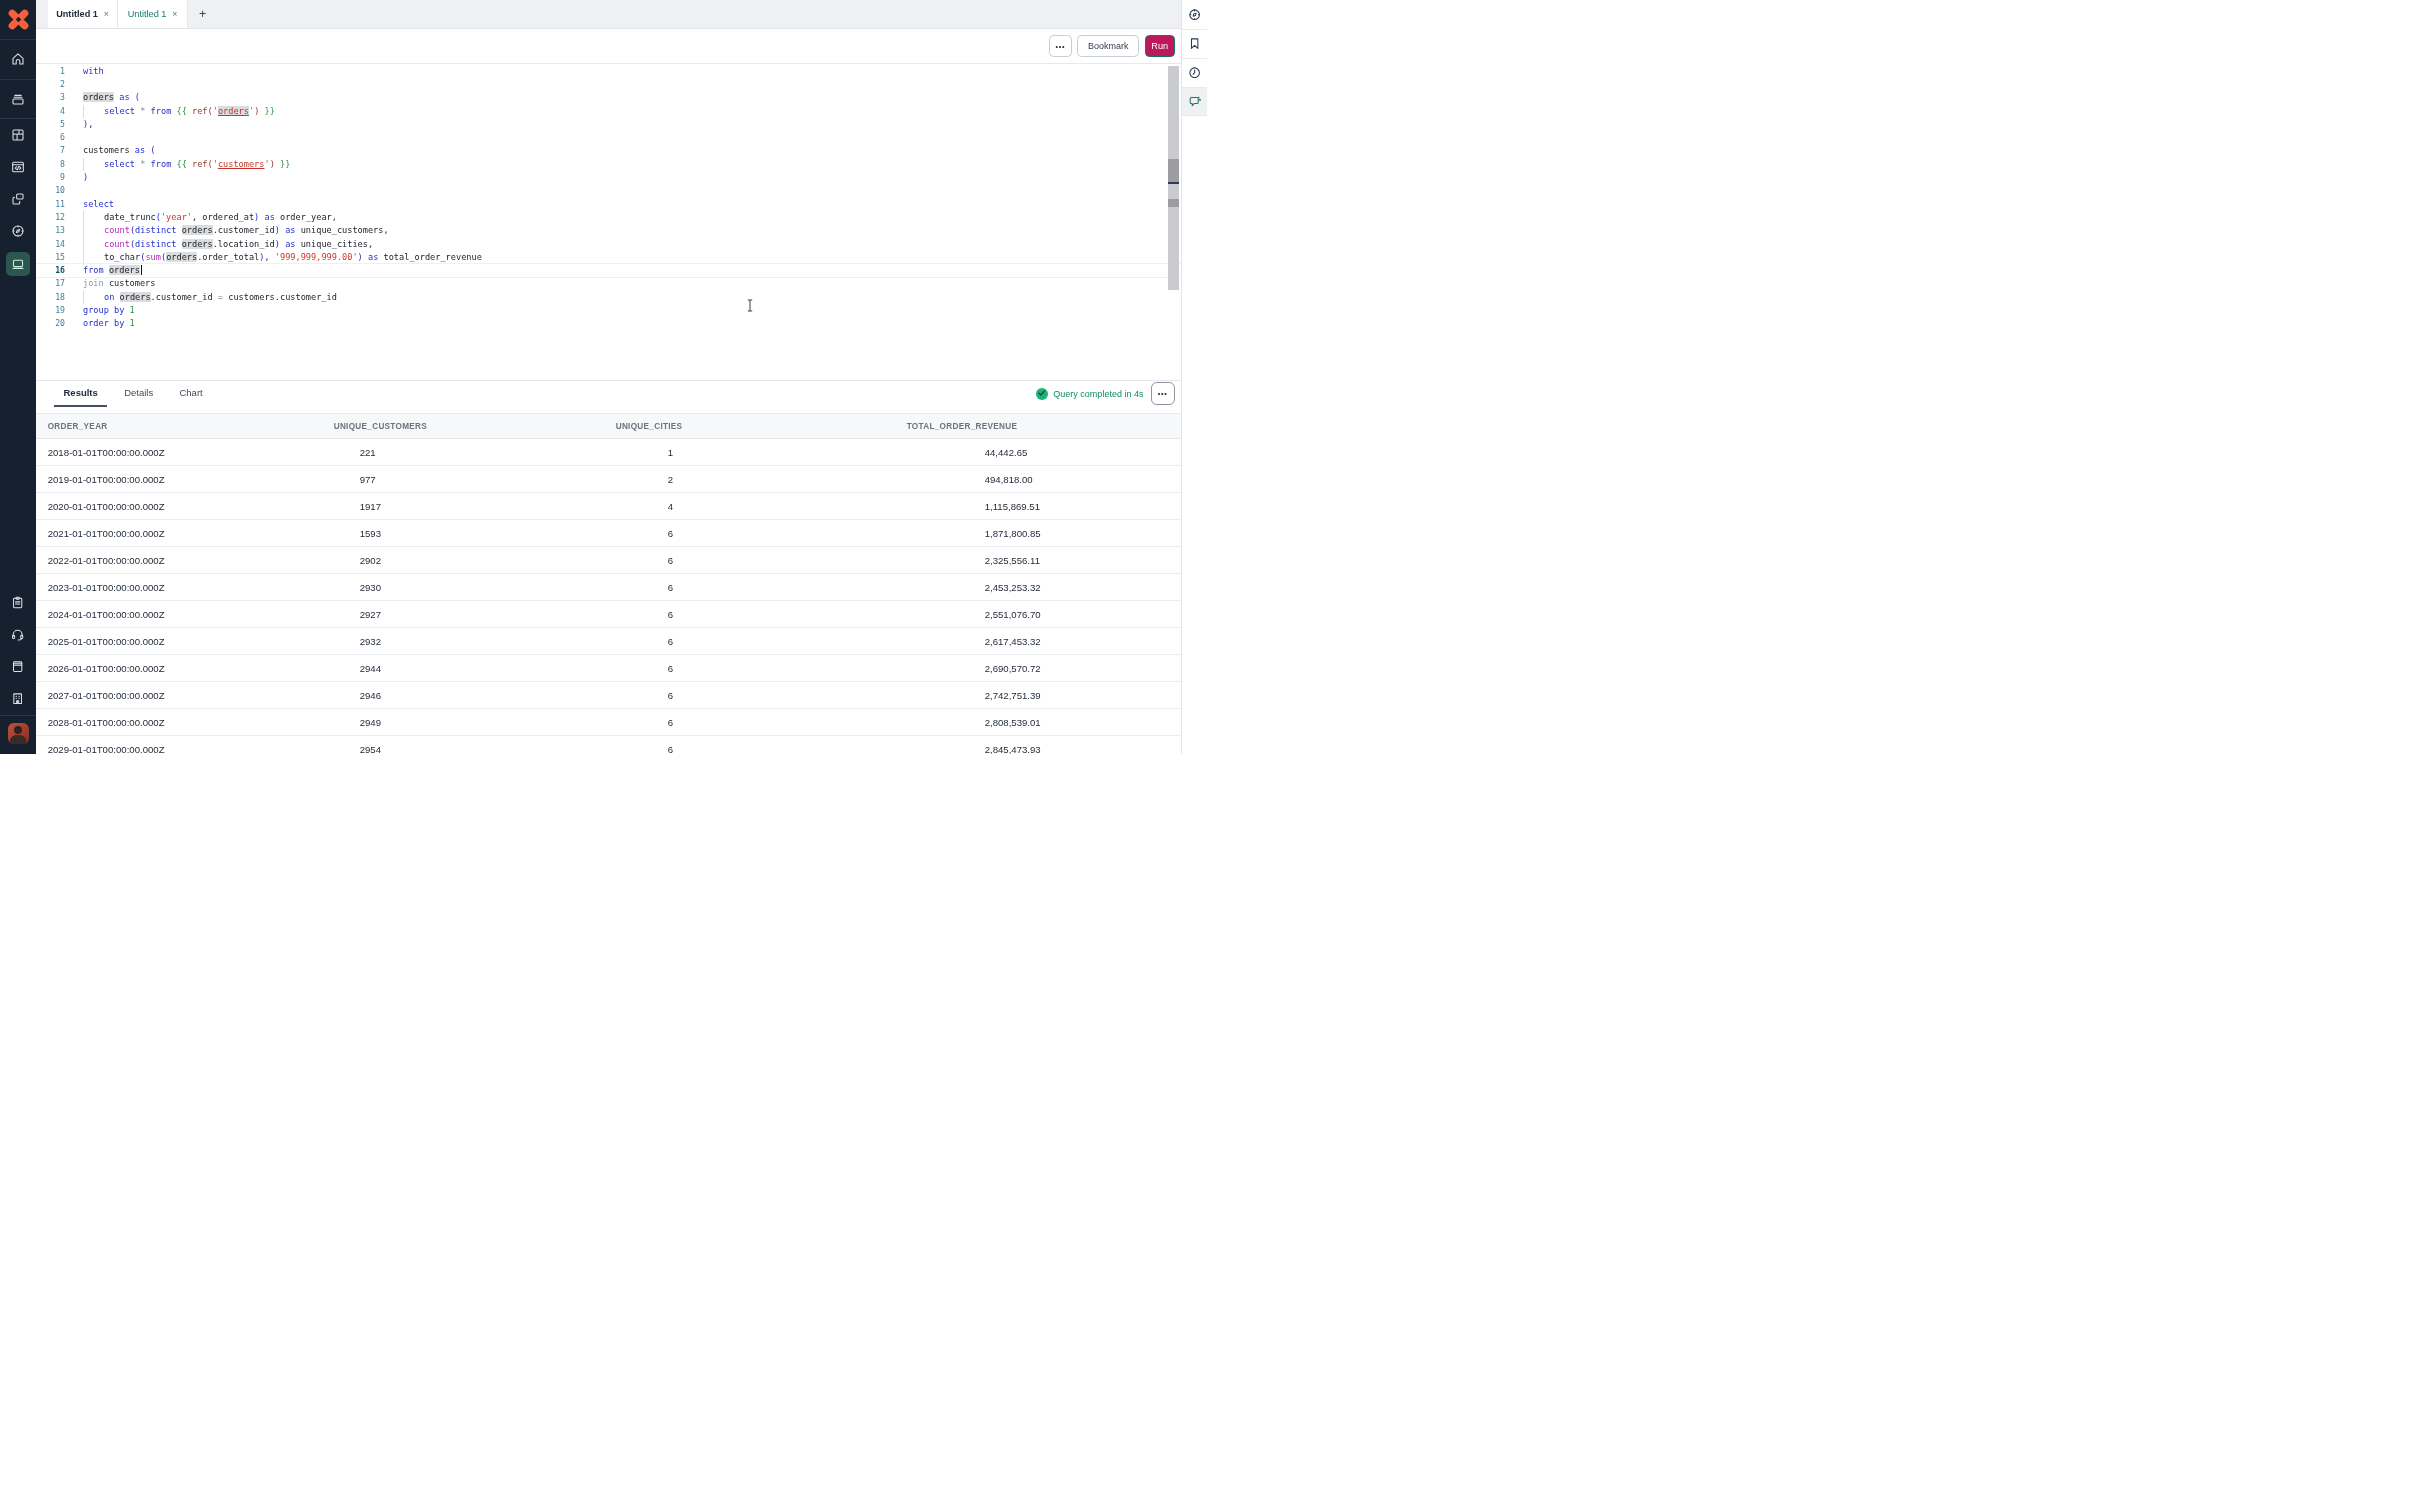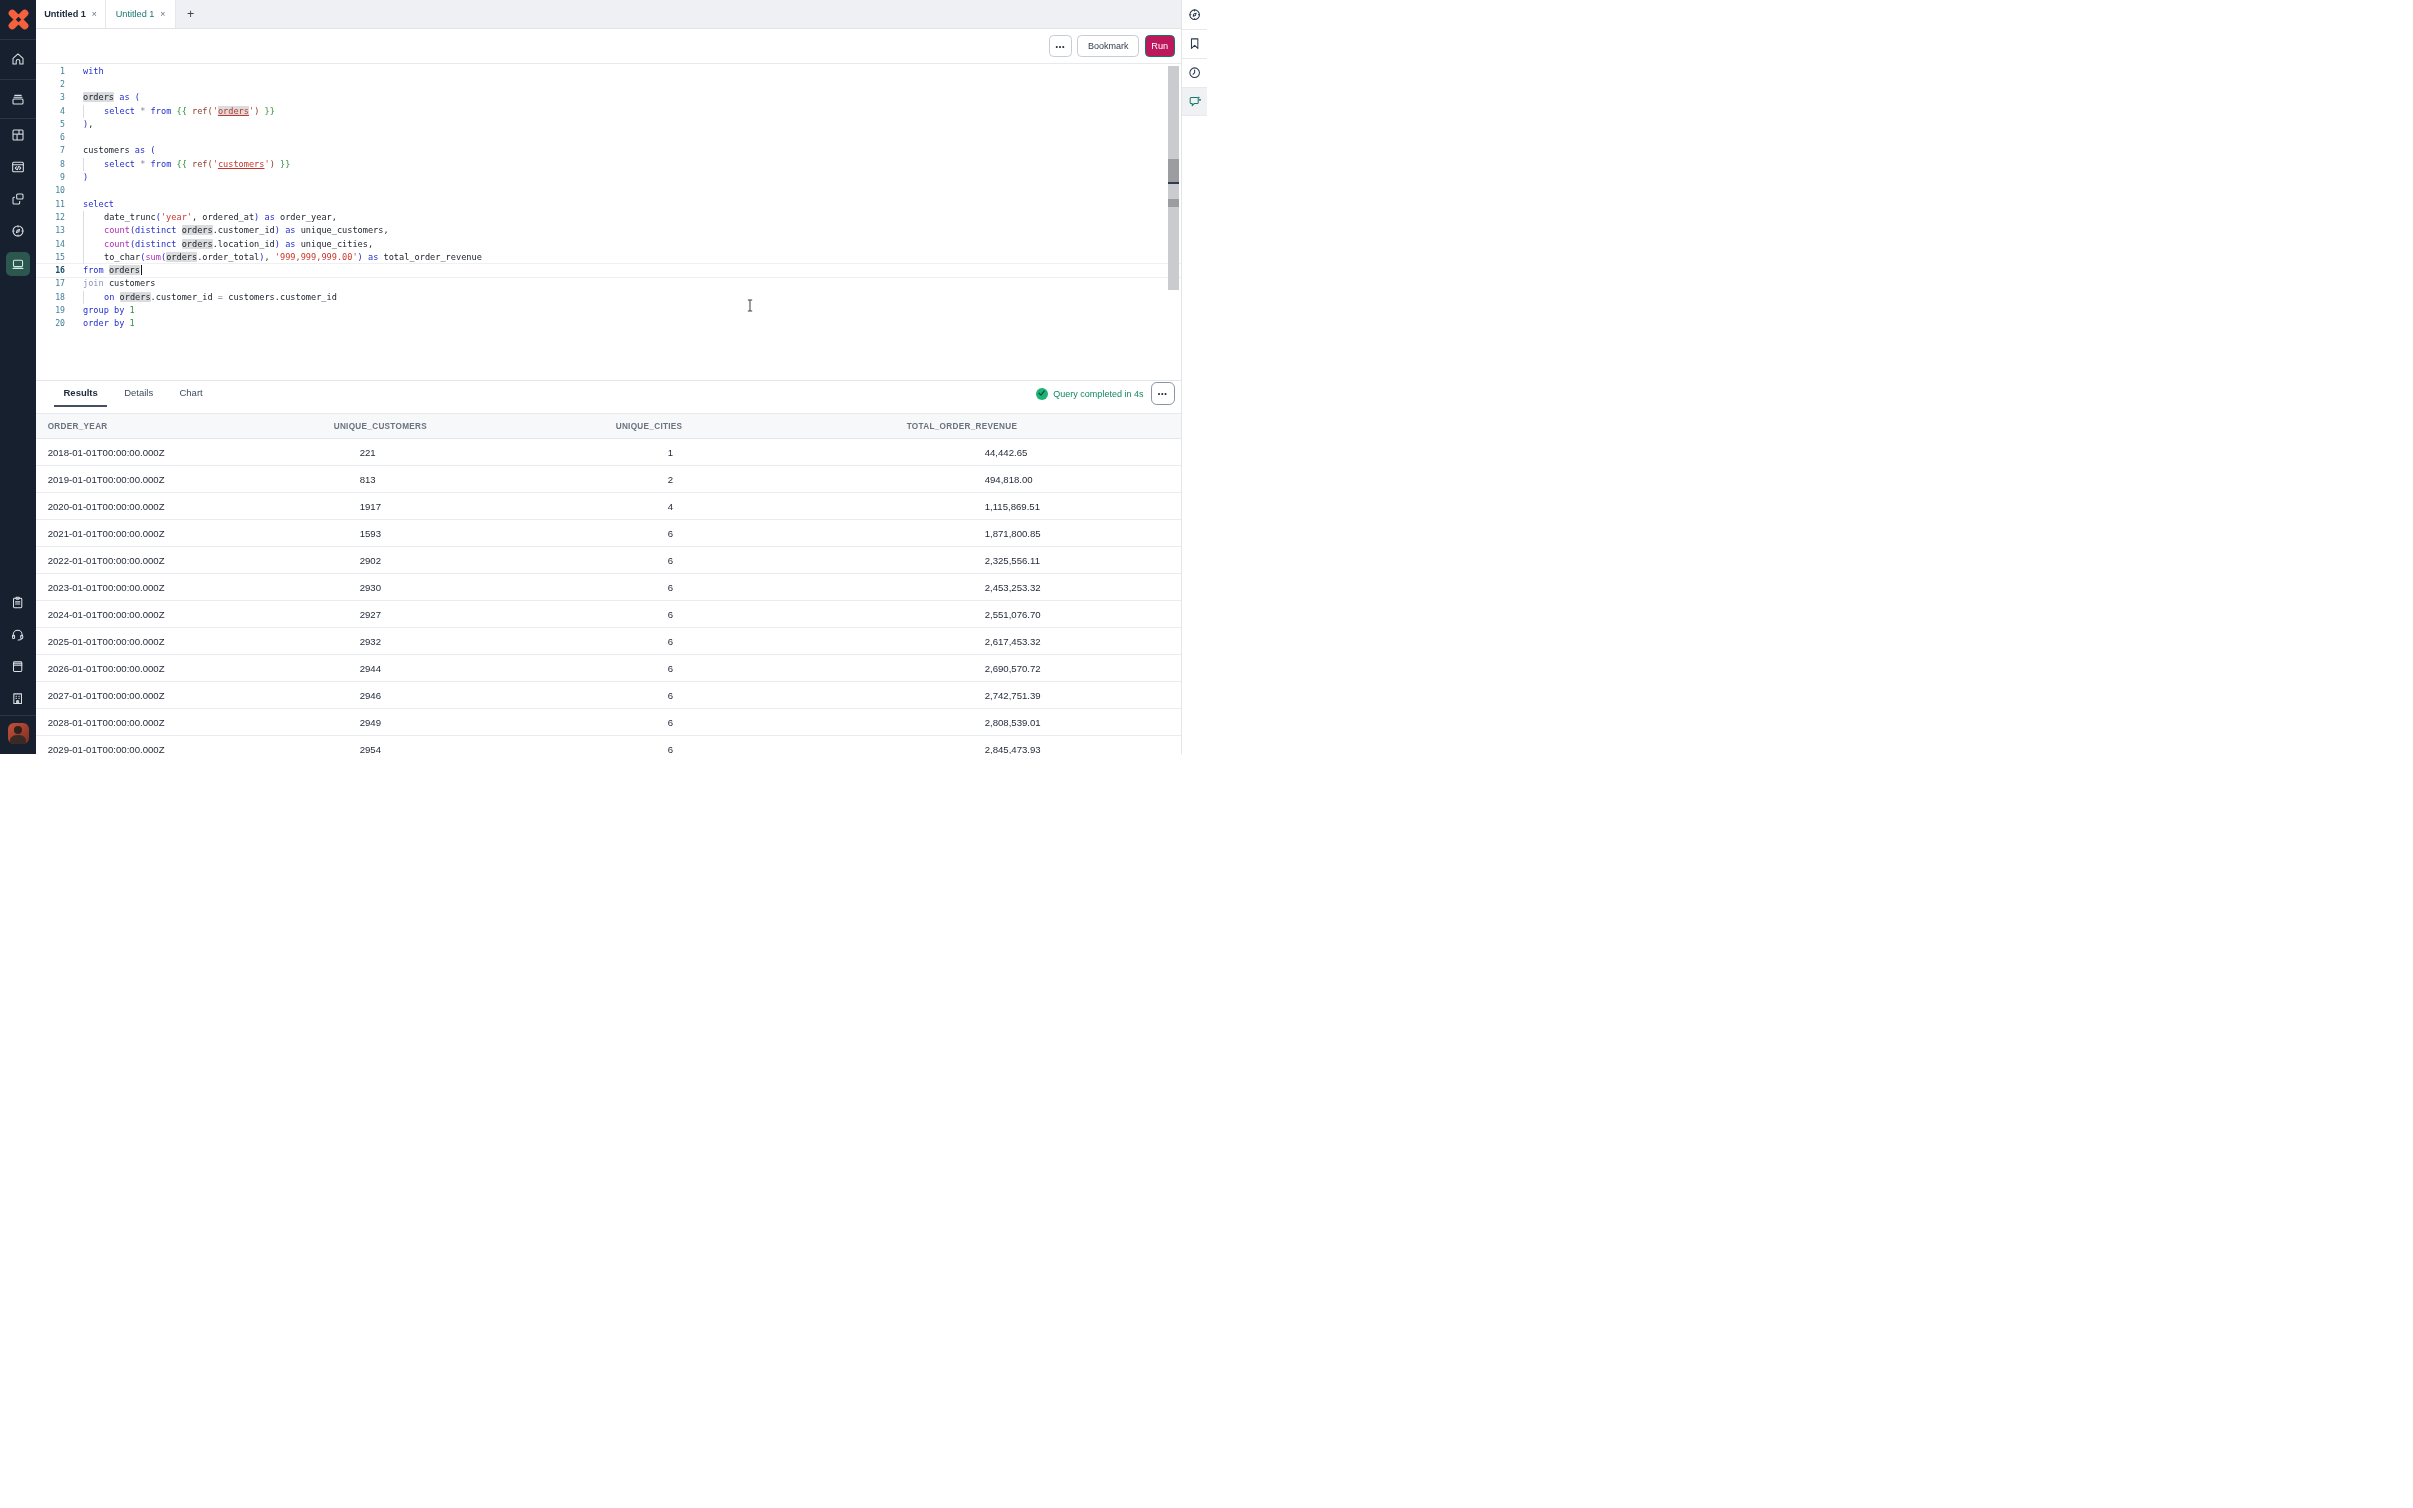--- a/index.html
+++ b/index.html
@@ -22,21 +22,21 @@
   .avatar{width:21px;height:21px;border-radius:5.8px;overflow:hidden;position:relative;
     background:linear-gradient(135deg,#C0523C 0%,#A03E2C 55%,#7E2F22 100%);margin:7.3px 0 10.2px 0;cursor:pointer;}
   .avatar .head{position:absolute;left:6.6px;top:3.6px;width:8px;height:8px;border-radius:50%;background:#2E211E;}
   .avatar .body{position:absolute;left:2.9px;top:11.7px;width:15.3px;height:10.2px;border-radius:50% 50% 0 0;background:#3A2A26;}
 
   
   .main{position:absolute;left:36px;top:0;width:1146px;height:754px;background:#fff;}
 
   .tabbar{position:absolute;left:0;top:0;width:1146px;height:28px;background:#EEF0F3;
     border-bottom:0.7px solid #E2E4E8;display:flex;align-items:stretch;}
-  .tabs-group{display:flex;margin-left:0;background:#0ea5e9;border-radius:0 0 4.4px 4.4px;}
+  .tabs-group{display:flex;margin-left:12px;background:#0ea5e9;border-radius:0 0 4.4px 4.4px;}
   .wtab{width:69px;display:flex;align-items:center;justify-content:center;gap:5.8px;
     background:#fff;border-right:0.7px solid #E5E7EA;font-size:9.2px;cursor:pointer;}
   .wtab:first-child{border-radius:0;}
   .wtab.active{color:#222E40;font-weight:700;}
   .wtab.inactive{color:#17796E;}
   .wtab .x{color:#626C7A;font-size:8.7px;font-weight:400;cursor:pointer;}
   .newtab{width:29px;display:flex;align-items:center;justify-content:center;color:#39434F;
     font-size:12.4px;font-weight:400;cursor:pointer;}
 
   .toolbar{position:absolute;left:0;top:29px;width:1146px;height:35px;background:#fff;
@@ -351,21 +351,21 @@
           </div>
         <div id="tbody">
             <div class="trow drow">
               <div class="cell">2018-01-01T00:00:00.000Z</div>
               <div class="cell">221</div>
               <div class="cell">1</div>
               <div class="cell">44,442.65</div>
             </div>
             <div class="trow drow">
               <div class="cell">2019-01-01T00:00:00.000Z</div>
-              <div class="cell">813</div>
+              <div class="cell">977</div>
               <div class="cell">2</div>
               <div class="cell">494,818.00</div>
             </div>
             <div class="trow drow">
               <div class="cell">2020-01-01T00:00:00.000Z</div>
               <div class="cell">1917</div>
               <div class="cell">4</div>
               <div class="cell">1,115,869.51</div>
             </div>
             <div class="trow drow">

